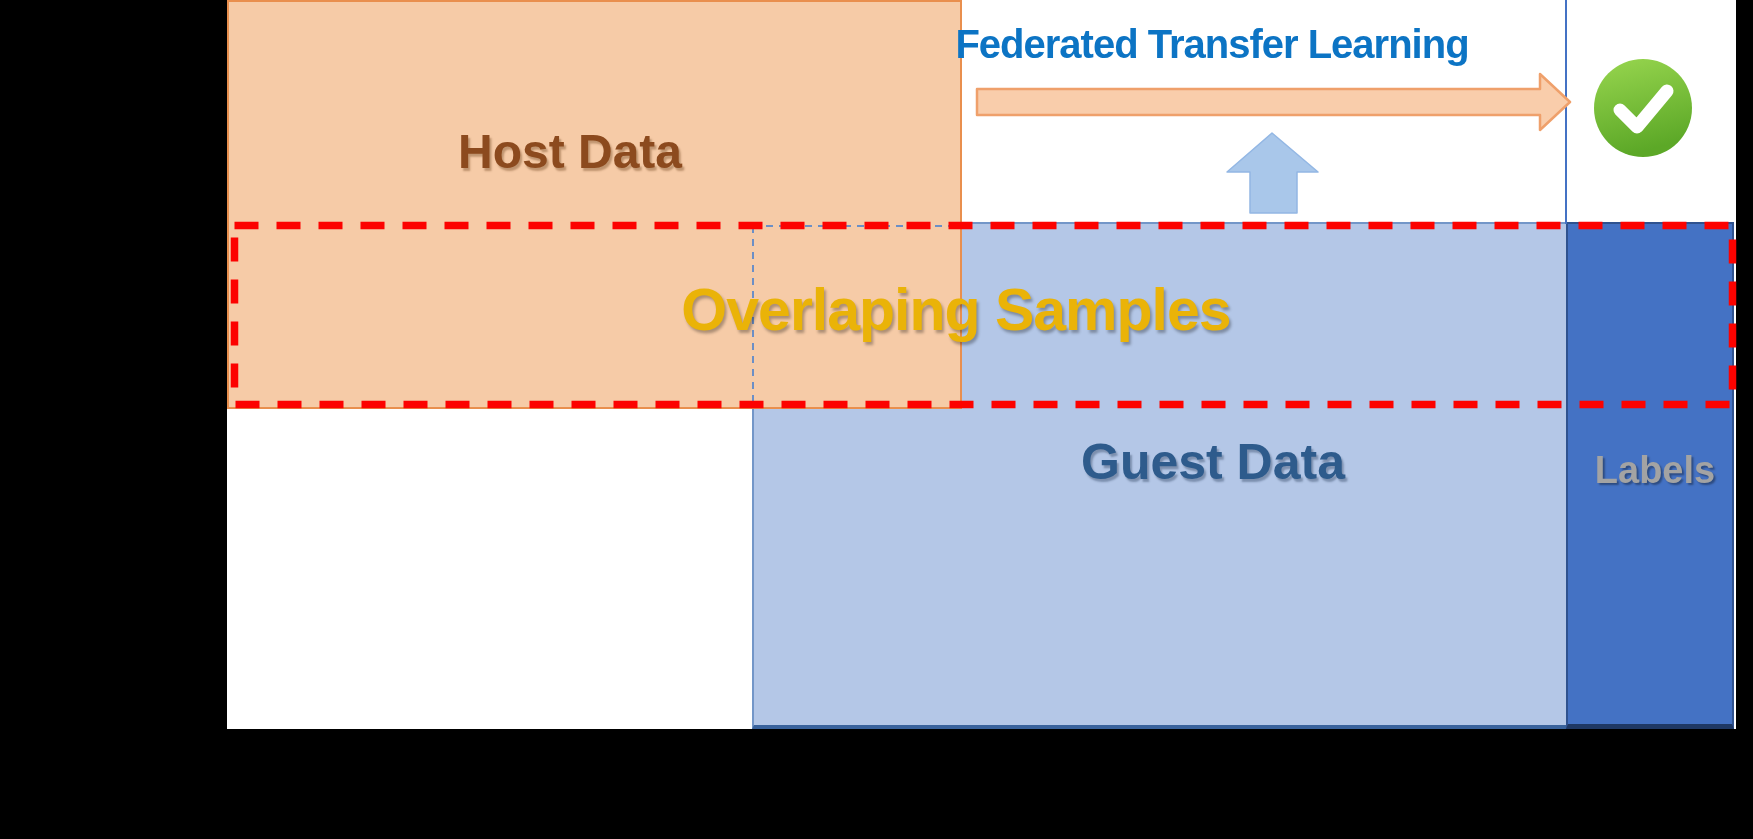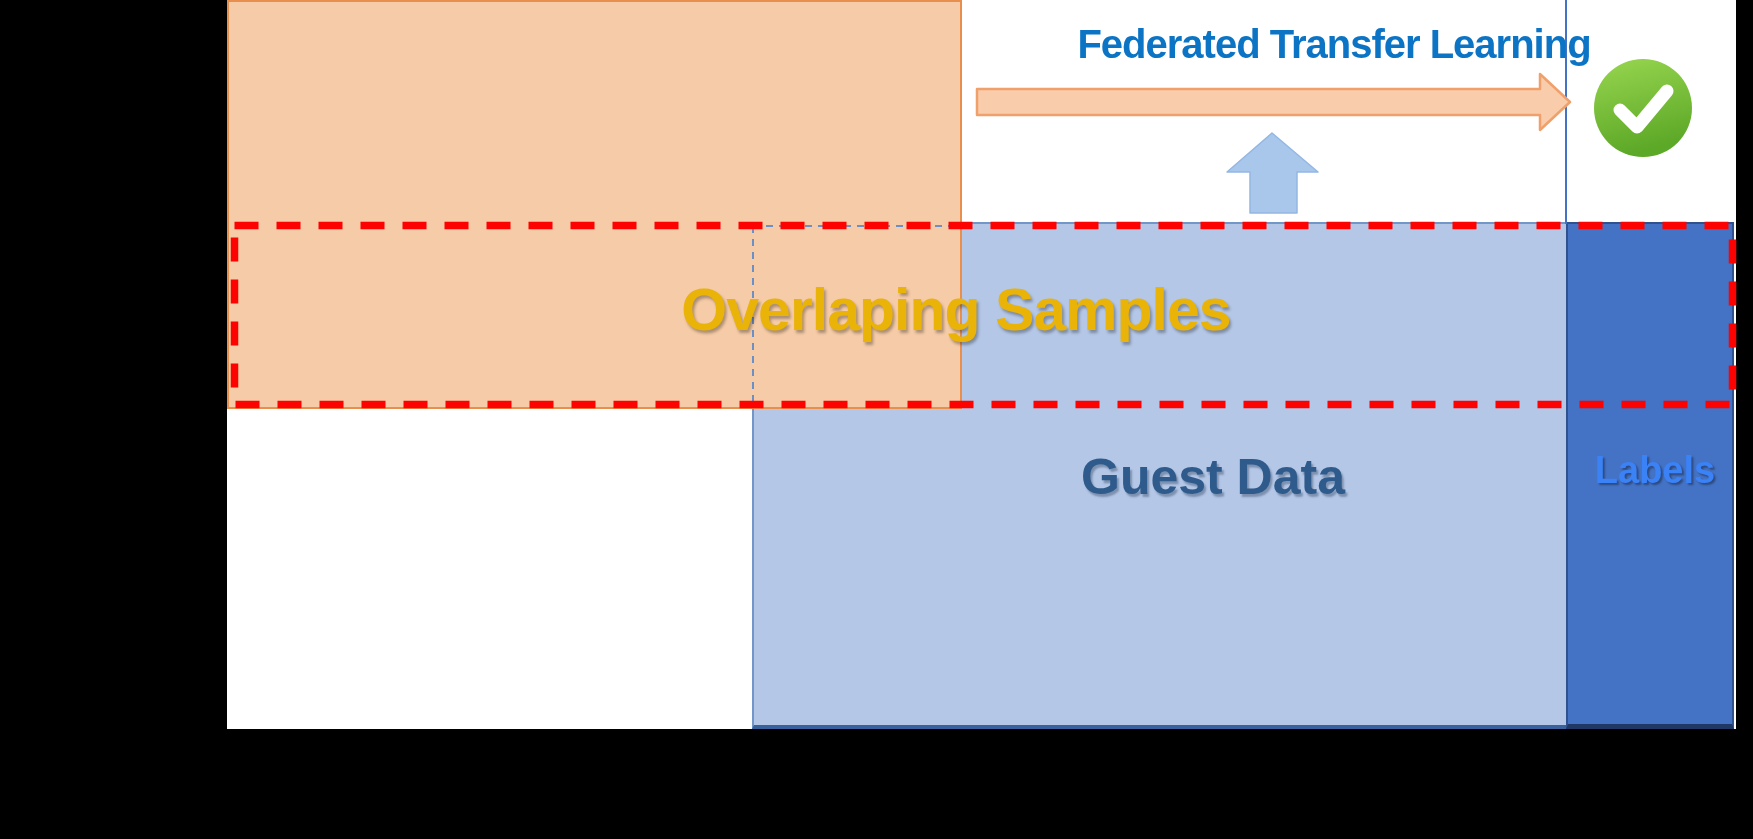--- a/index.html
+++ b/index.html
@@ -21,24 +21,24 @@
     left:227px;top:0;width:735px;height:409px;
     background:#F6CBA7;border:2px solid #E98F4E;
   }
   .vline{position:absolute;left:1565px;top:0;width:2px;height:224px;background:#4472C4;}
   .overlay{position:absolute;left:0;top:0;pointer-events:none;}
   .lbl{
     position:absolute;transform:translate(-50%,-50%);
     font-weight:bold;white-space:nowrap;line-height:1;
   }
   .host-lbl{left:570px;top:152px;font-size:48px;color:#8C4A1E;text-shadow:2px 3px 2px rgba(90,45,10,.35);}
-  .ftl-lbl{left:1334px;top:44px;font-size:40px;color:#0C74C4;letter-spacing:-1px;}
+  .ftl-lbl{left:1212px;top:44px;font-size:40px;color:#0C74C4;letter-spacing:-1px;}
   .overlap-lbl{left:956px;top:310px;font-size:59px;color:#eab308;letter-spacing:-1px;text-shadow:2px 3px 3px rgba(0,0,0,.3);}
-  .guest-lbl{left:1213px;top:477px;font-size:50px;color:#2E5B8C;text-shadow:2px 3px 2px rgba(20,40,70,.35);}
-  .labels-lbl{left:1655px;top:470px;font-size:38px;color:#3b82f6;text-shadow:2px 2px 2px rgba(0,0,0,.35);}
+  .guest-lbl{left:1213px;top:462px;font-size:50px;color:#2E5B8C;text-shadow:2px 3px 2px rgba(20,40,70,.35);}
+  .labels-lbl{left:1655px;top:470px;font-size:38px;color:#a3a3a3;text-shadow:2px 2px 2px rgba(0,0,0,.35);}
 </style>
 </head>
 <body>
 
 <div class="stage">
 
   <div class="canvas"></div>
 
   <div class="rect guest-rect"></div>
 
@@ -64,20 +64,21 @@
         <stop offset="0" stop-color="#98D64F"></stop>
         <stop offset="1" stop-color="#5CA827"></stop>
       </linearGradient>
     </defs>
     <g>
       <circle cx="1643" cy="108" r="49" fill="url(#greenGrad)"></circle>
       <path d="M1620,110 L1637,127 L1667,91" fill="none" stroke="#ffffff" stroke-width="13" stroke-linecap="round" stroke-linejoin="round"></path>
     </g>
   </svg>
 
+  <div class="lbl host-lbl">Host Data</div>
 
   <div class="lbl ftl-lbl">Federated Transfer Learning</div>
 
   <div class="lbl overlap-lbl">Overlaping Samples</div>
 
   <div class="lbl guest-lbl">Guest Data</div>
 
   <div class="lbl labels-lbl">Labels</div>
 
 </div>

